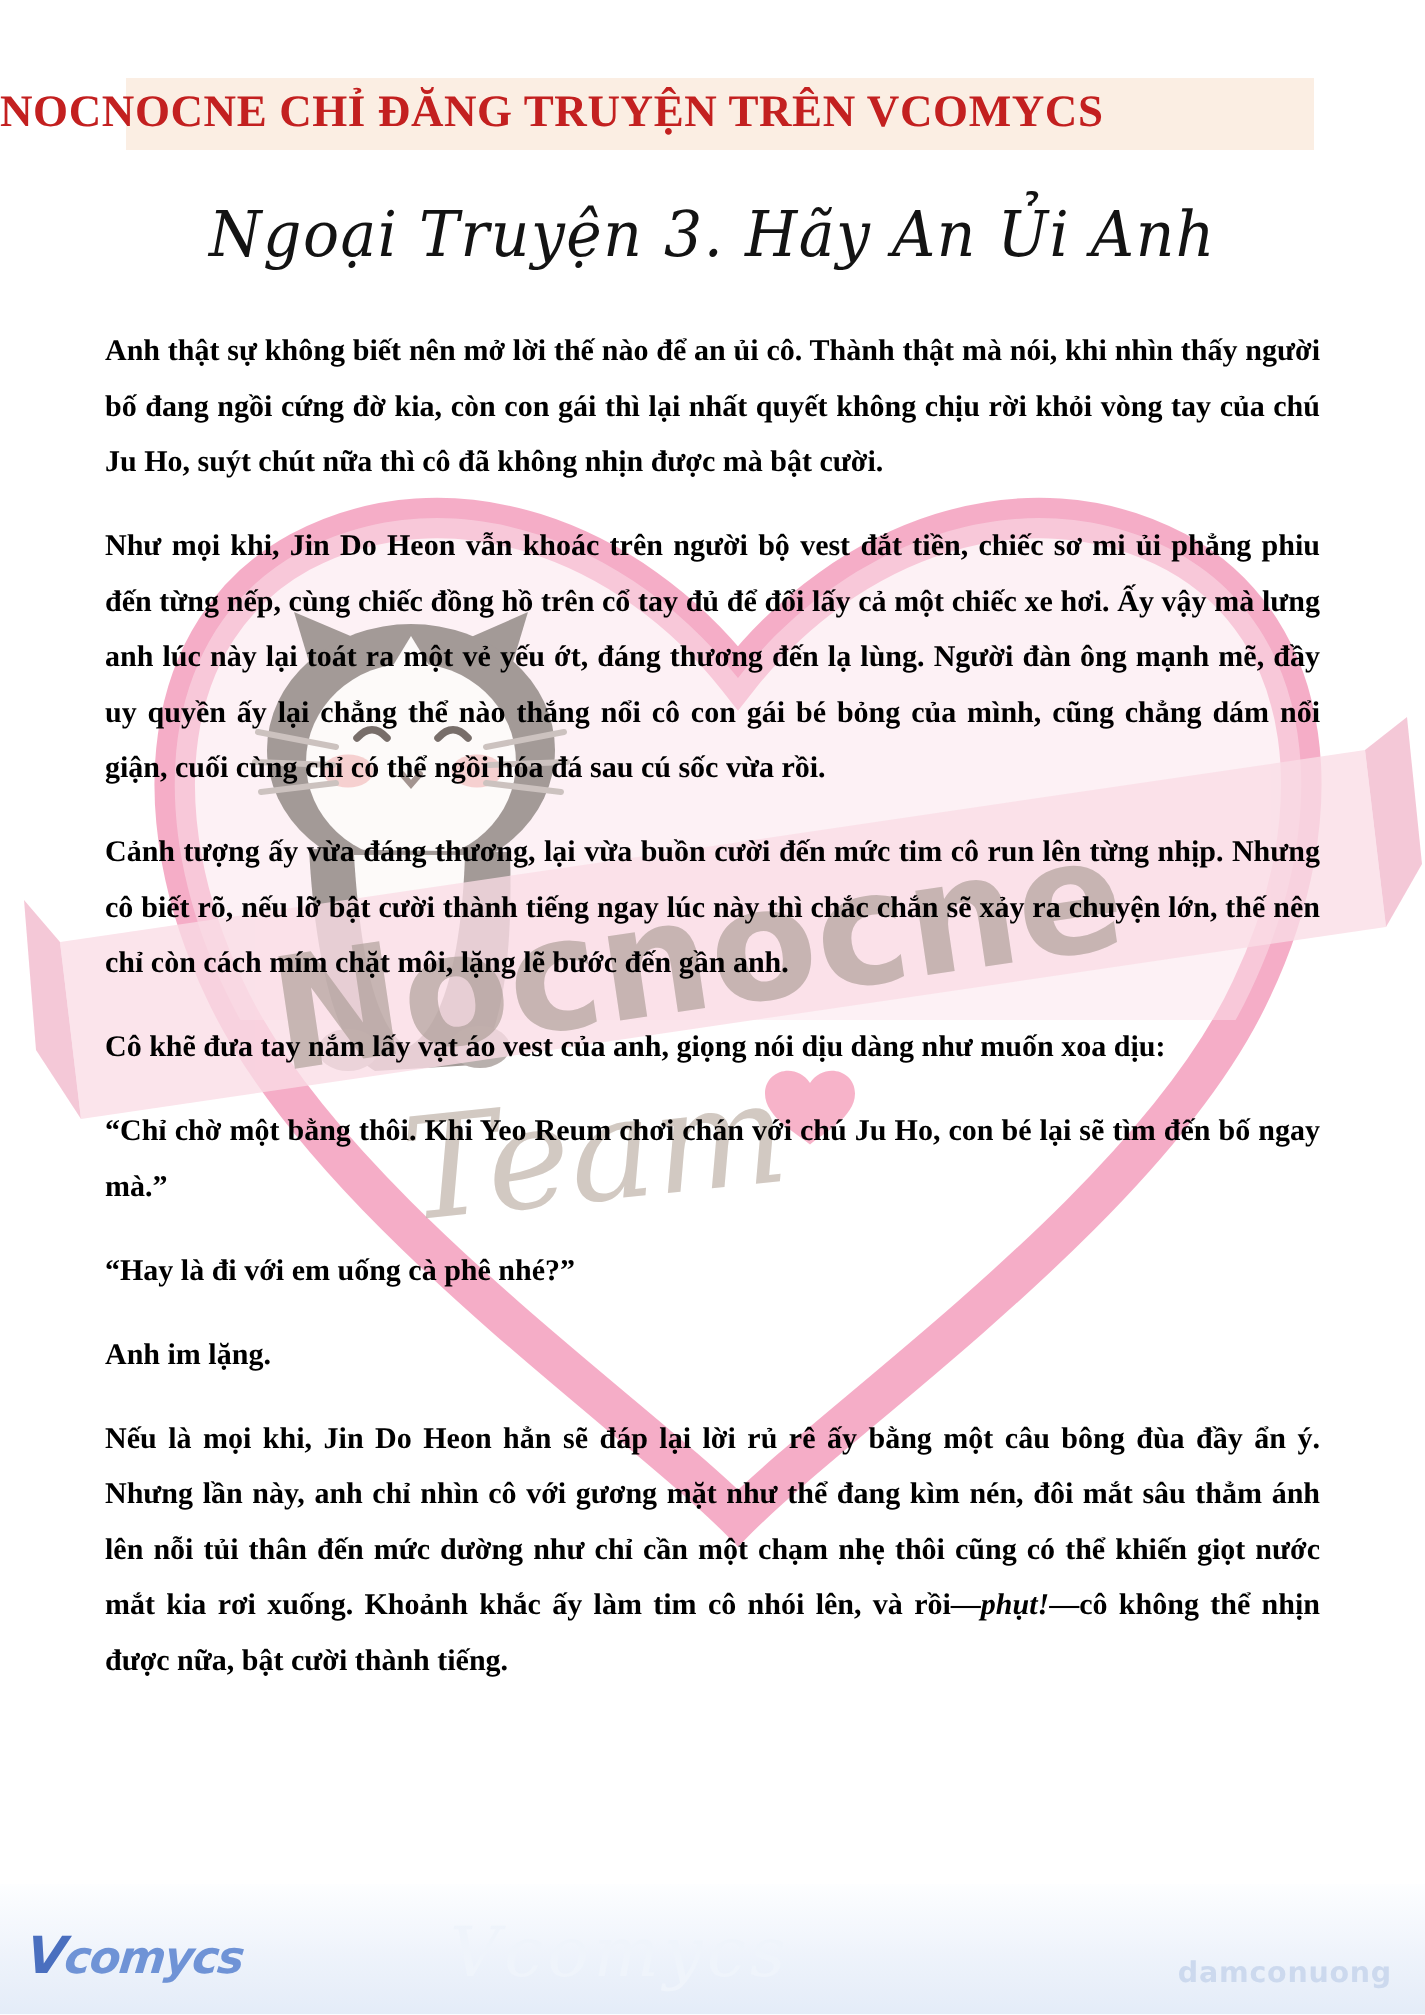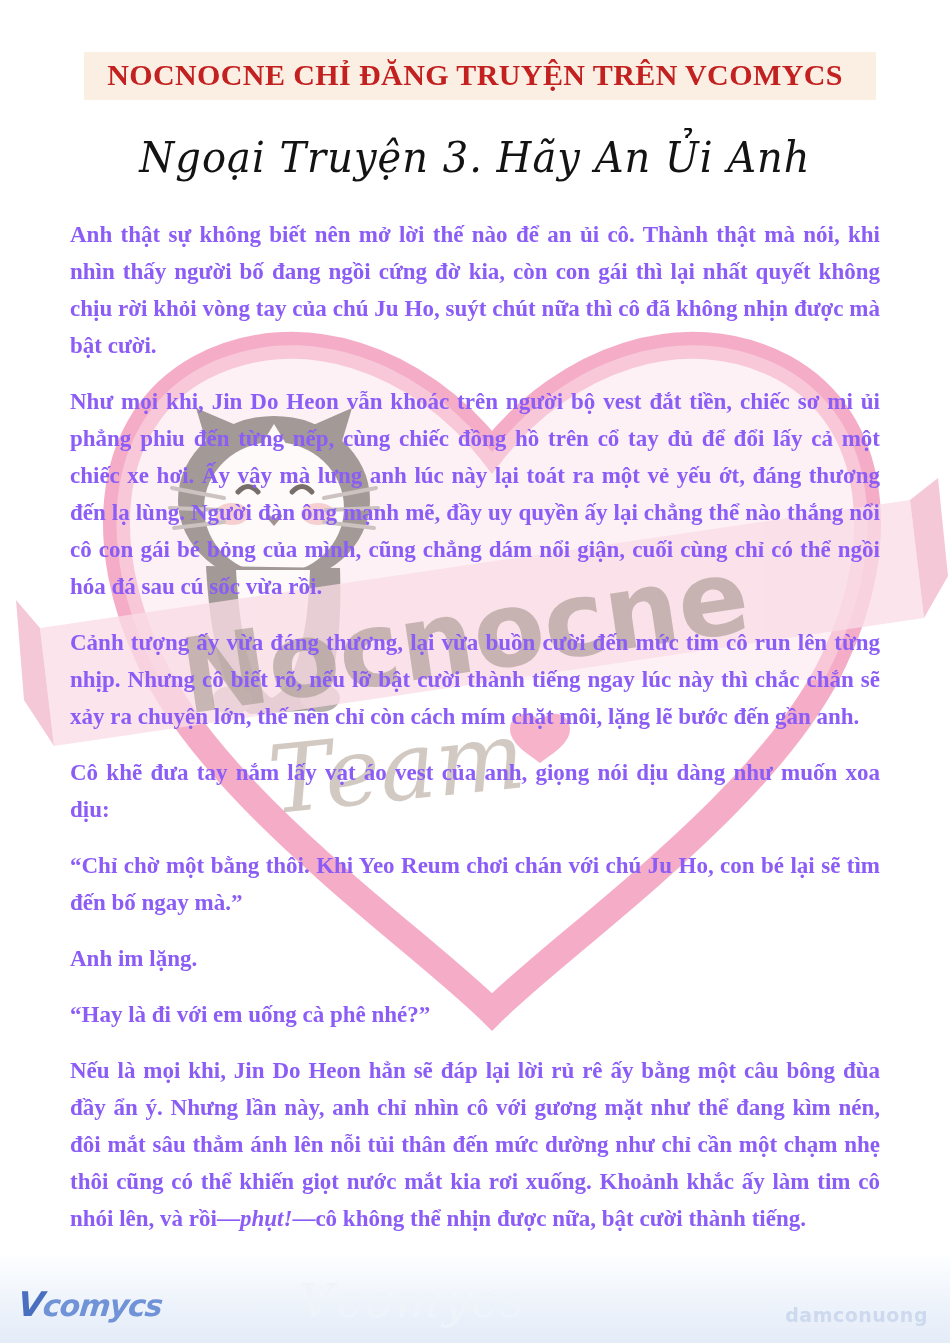--- a/index.html
+++ b/index.html
@@ -23,21 +23,21 @@
     top: 52px;
     width: 792px;
     height: 48px;
     background: #fbeee3;
   }
   .header-title {
     position: absolute;
     left: 0;
     top: 50px;
     width: 950px;
-    text-align: center;
+    text-align: left;
     font-family: "Liberation Serif", serif;
     font-weight: bold;
     font-size: 30px;
     letter-spacing: 0.4px;
     color: #c32020;
     line-height: 50px;
     white-space: nowrap;
     z-index: 4;
   }
 
@@ -72,23 +72,23 @@
   
   .content {
     position: absolute;
     left: 70px;
     top: 216px;
     width: 810px;
     z-index: 3;
   }
   .para {
     font-family: "Liberation Serif", serif;
-    font-size: 23px;
+    font-size: 20px;
     line-height: 37px;
-    color: #8b5cf6;
+    color: #000000;
     text-align: justify;
     text-justify: inter-word;
     margin: 0 0 19px 0;
     font-weight: 600;
   }
   .para:last-child { margin-bottom: 0; }
   .para.no-justify { text-align: left; }
   .ital { }
 
   
@@ -218,22 +218,22 @@
   <div class="header-title">NOCNOCNE CHỈ ĐĂNG TRUYỆN TRÊN VCOMYCS</div>
 
   <div class="chapter-title">Ngoại Truyện 3. Hãy An Ủi Anh</div>
 
   <div class="content">
     <p class="para">Anh thật sự không biết nên mở lời thế nào để an ủi cô. Thành thật mà nói, khi nhìn thấy người bố đang ngồi cứng đờ kia, còn con gái thì lại nhất quyết không chịu rời khỏi vòng tay của chú Ju Ho, suýt chút nữa thì cô đã không nhịn được mà bật cười.</p>
     <p class="para">Như mọi khi, Jin Do Heon vẫn khoác trên người bộ vest đắt tiền, chiếc sơ mi ủi phẳng phiu đến từng nếp, cùng chiếc đồng hồ trên cổ tay đủ để đổi lấy cả một chiếc xe hơi. Ấy vậy mà lưng anh lúc này lại toát ra một vẻ yếu ớt, đáng thương đến lạ lùng. Người đàn ông mạnh mẽ, đầy uy quyền ấy lại chẳng thể nào thắng nổi cô con gái bé bỏng của mình, cũng chẳng dám nổi giận, cuối cùng chỉ có thể ngồi hóa đá sau cú sốc vừa rồi.</p>
     <p class="para">Cảnh tượng ấy vừa đáng thương, lại vừa buồn cười đến mức tim cô run lên từng nhịp. Nhưng cô biết rõ, nếu lỡ bật cười thành tiếng ngay lúc này thì chắc chắn sẽ xảy ra chuyện lớn, thế nên chỉ còn cách mím chặt môi, lặng lẽ bước đến gần anh.</p>
     <p class="para">Cô khẽ đưa tay nắm lấy vạt áo vest của anh, giọng nói dịu dàng như muốn xoa dịu:</p>
     <p class="para">“Chỉ chờ một bằng thôi. Khi Yeo Reum chơi chán với chú Ju Ho, con bé lại sẽ tìm đến bố ngay mà.”</p>
+    <p class="para no-justify">“Hay là đi với em uống cà phê nhé?”</p>
     <p class="para no-justify">Anh im lặng.</p>
-    <p class="para no-justify">“Hay là đi với em uống cà phê nhé?”</p>
     <p class="para"><span>Nếu là mọi khi, Jin Do Heon hẳn sẽ đáp lại lời rủ rê ấy bằng một câu bông đùa đầy ẩn ý. Nhưng lần này, anh chỉ nhìn cô với gương mặt như thể đang kìm nén, đôi mắt sâu thẳm ánh lên nỗi tủi thân đến mức dường như chỉ cần một chạm nhẹ thôi cũng có thể khiến giọt nước mắt kia rơi xuống. Khoảnh khắc ấy làm tim cô nhói lên, và rồi—</span><em class="ital">phụt!</em><span>—cô không thể nhịn được nữa, bật cười thành tiếng.</span></p>
   </div>
 
   <div class="footer">
     <div class="footer-ghost">Vcomycs</div>
     <div class="footer-logo"><span class="v-mark">V</span><span>comycs</span></div>
     <div class="footer-credit">damconuong</div>
   </div>
 
 </div>

